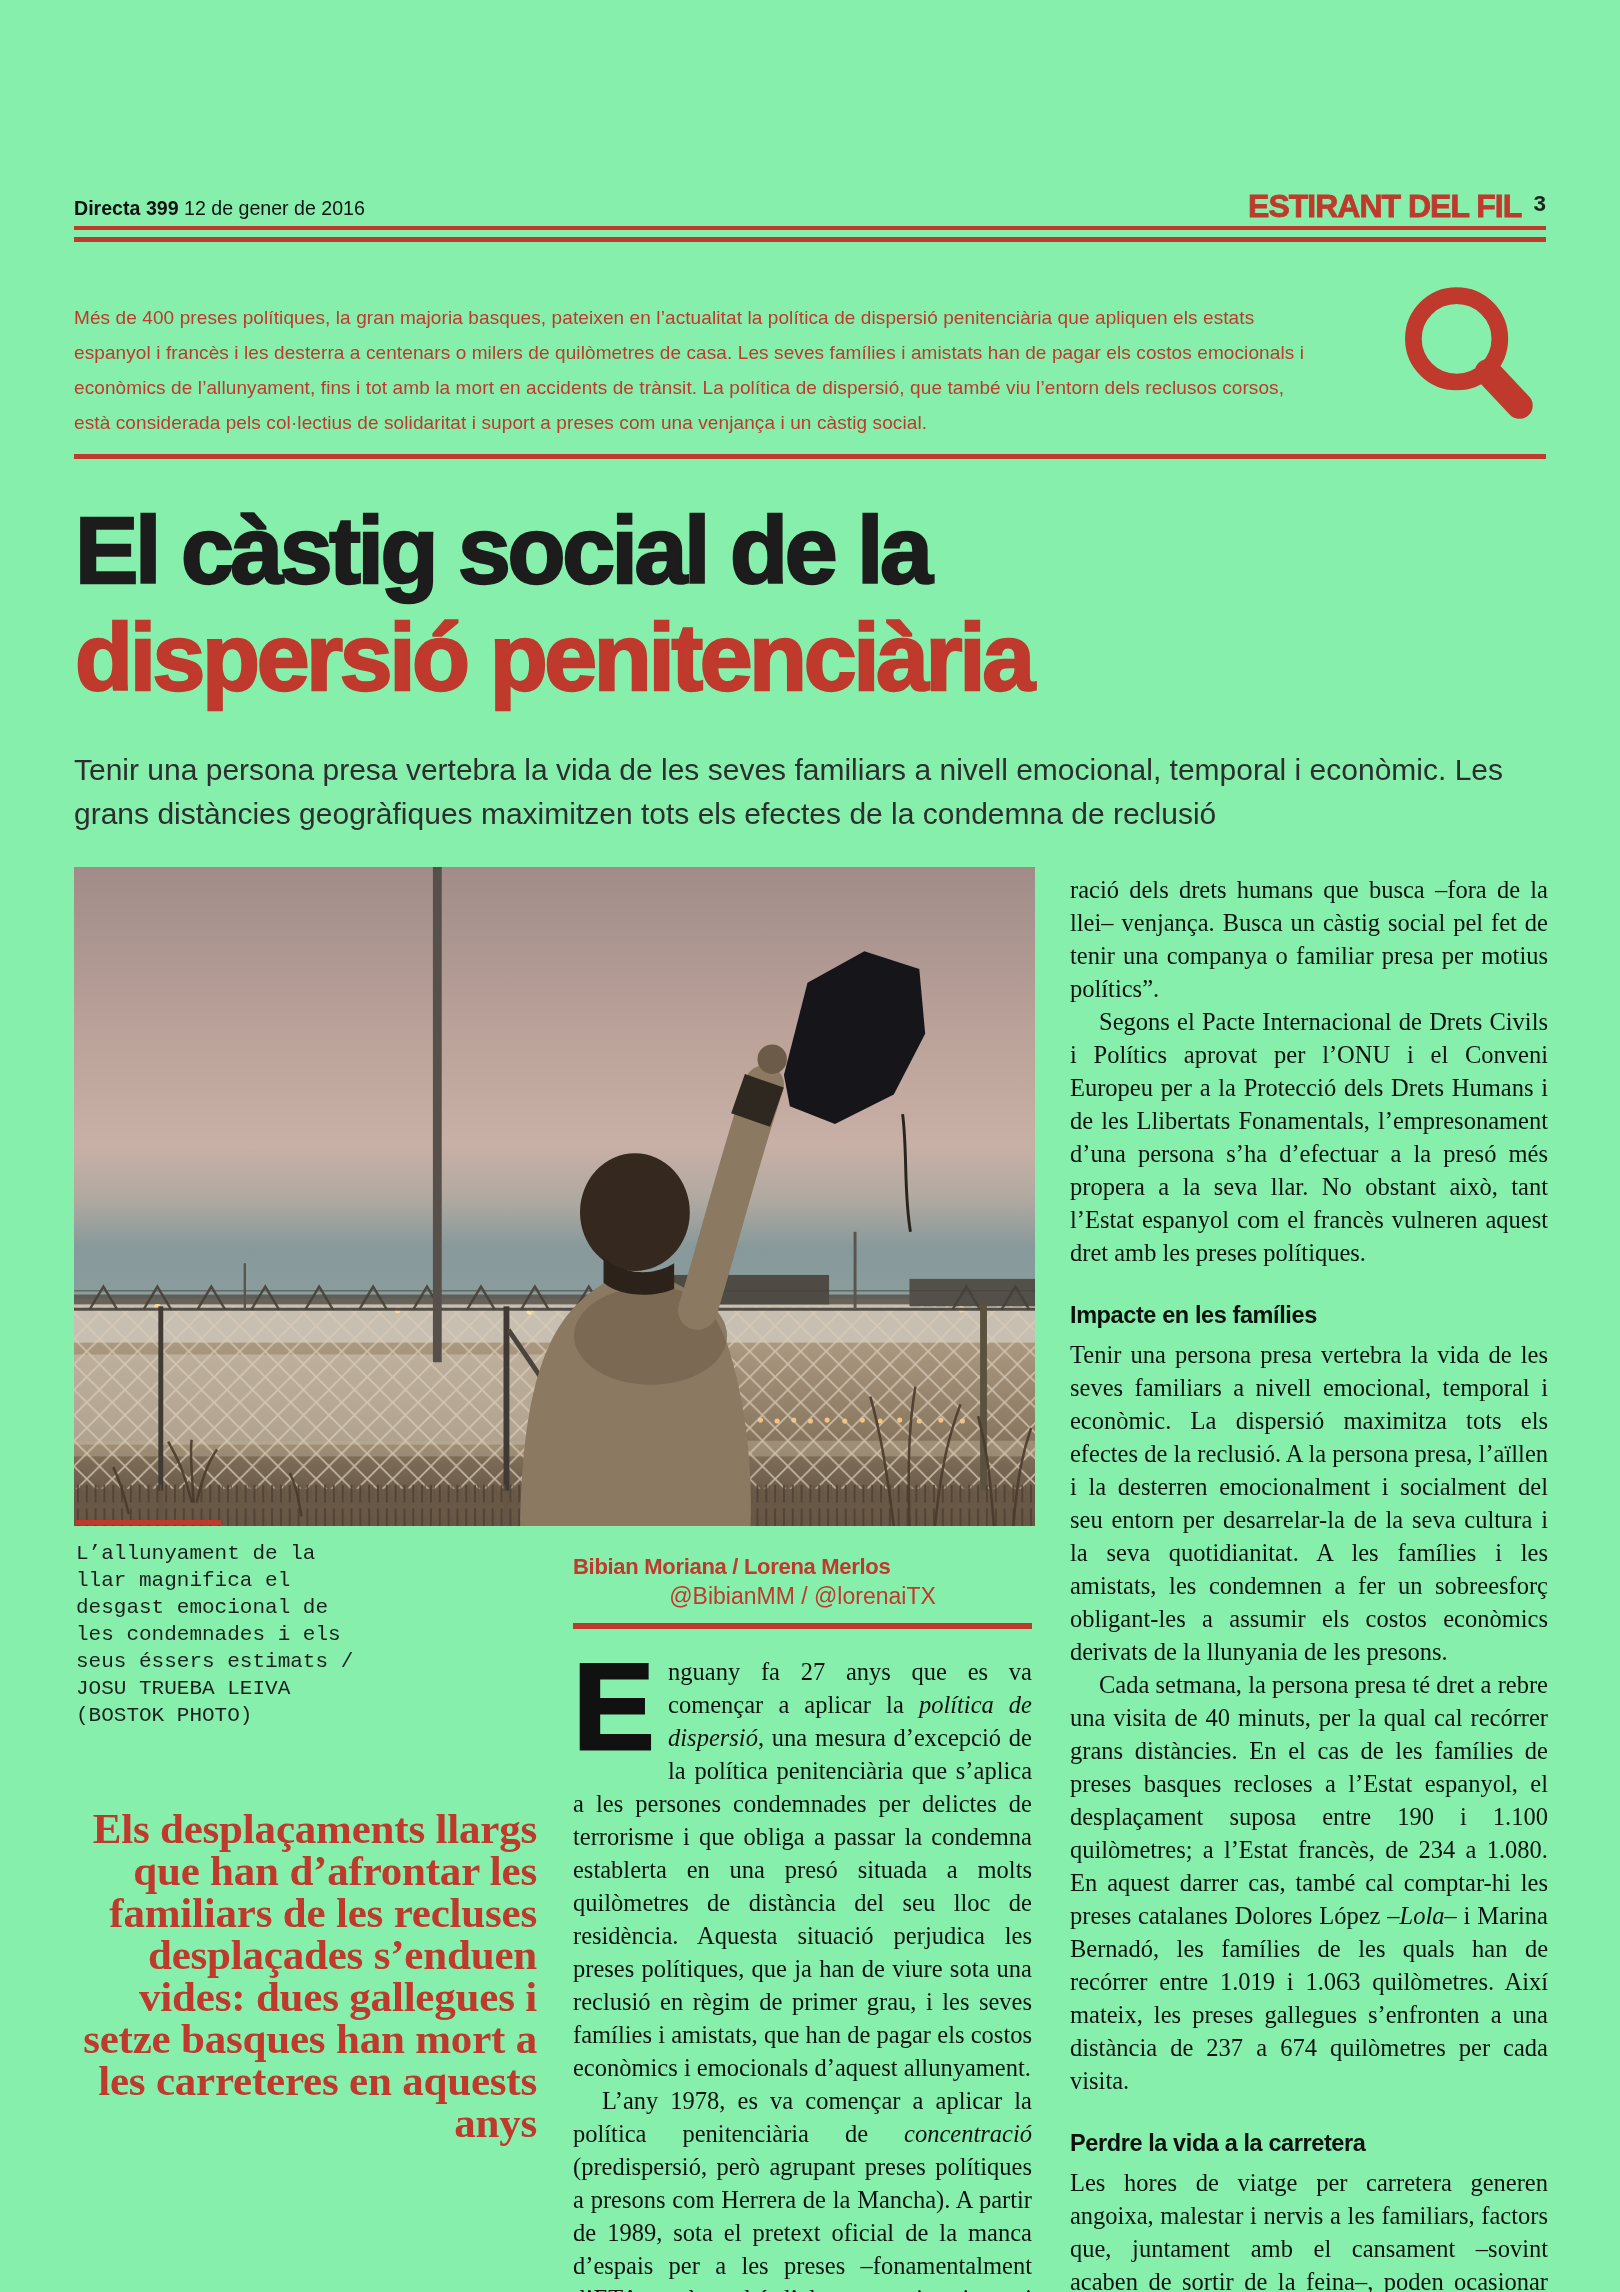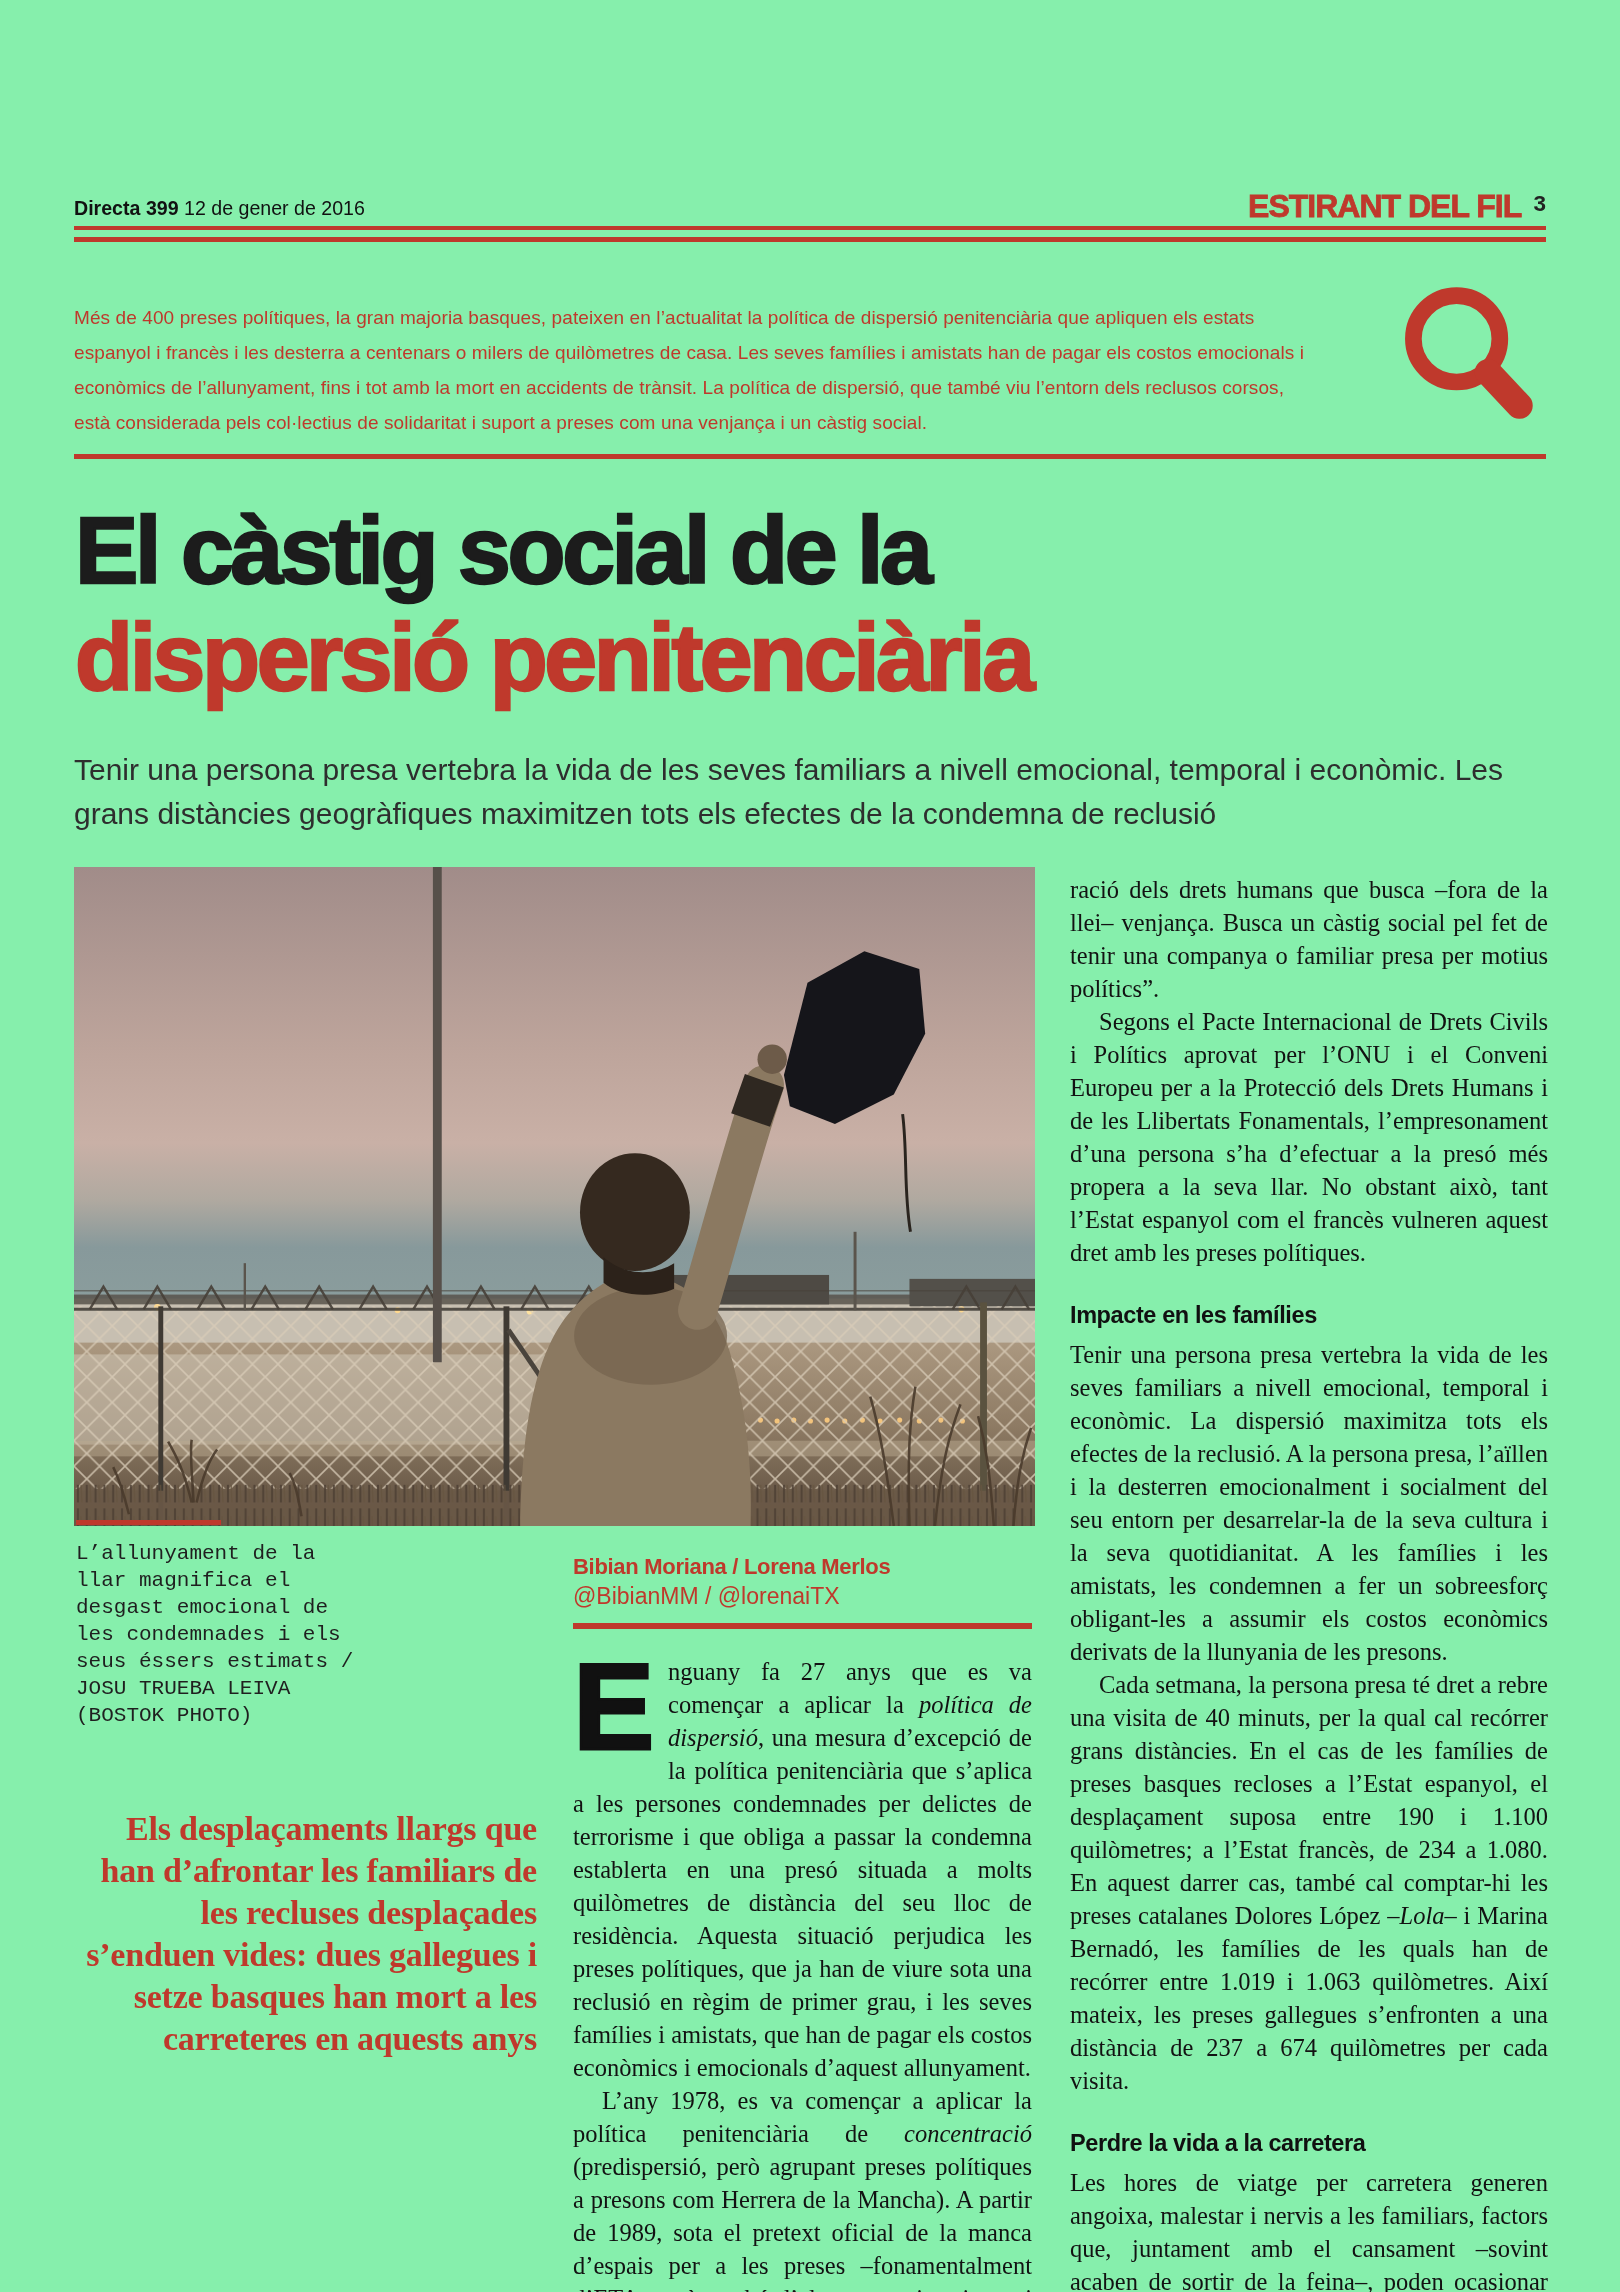--- a/index.html
+++ b/index.html
@@ -33,26 +33,26 @@
   
   .photo{left:74px;top:867px;width:961px;height:659px;}
   .photo svg{display:block;width:100%;height:100%;}
 
   
   .cap-rule{left:76px;top:1520px;width:145px;height:4.9px;background:var(--red);}
   .caption{left:76px;top:1540px;width:279px;font-size:21px;line-height:27px;color:#1f1f1f;}
 
   
   .pullquote{left:67px;top:1808px;width:470px;text-align:right;font-family:"Liberation Serif",serif;
-             font-weight:700;font-size:34px;line-height:42px;color:var(--red);letter-spacing:-0.2px;}
+             font-weight:700;font-size:43px;line-height:42px;color:var(--red);letter-spacing:-0.2px;}
 
   
   .byline{left:573px;top:1554px;width:459px;}
   .byline .authors{font-size:22px;font-weight:700;color:var(--red);letter-spacing:-0.3px;}
-  .byline .handles{font-size:23px;color:var(--red);margin-top:2.9px;}
+  .byline .handles{font-size:23px;color:var(--red);margin-top:2.9px;text-align:center;}
   .byline-rule{left:573px;top:1623px;width:459px;height:5.9px;background:var(--red);}
   .midcol{left:573px;top:1655px;width:459px;}
   .rightcol{left:1070px;top:873px;width:478px;}
 
   .textcol{font-family:"Liberation Serif",serif;font-size:24.5px;line-height:33px;
            text-align:justify;color:#121212;}
   .textcol p{margin:0;}
   .textcol p.indent{text-indent:29px;}
   .textcol h3{font-family:"Liberation Sans",sans-serif;font-size:23.5px;font-weight:700;
               color:#101010;margin:30px 0 5.9px 0;text-align:left;letter-spacing:-0.4px;}

